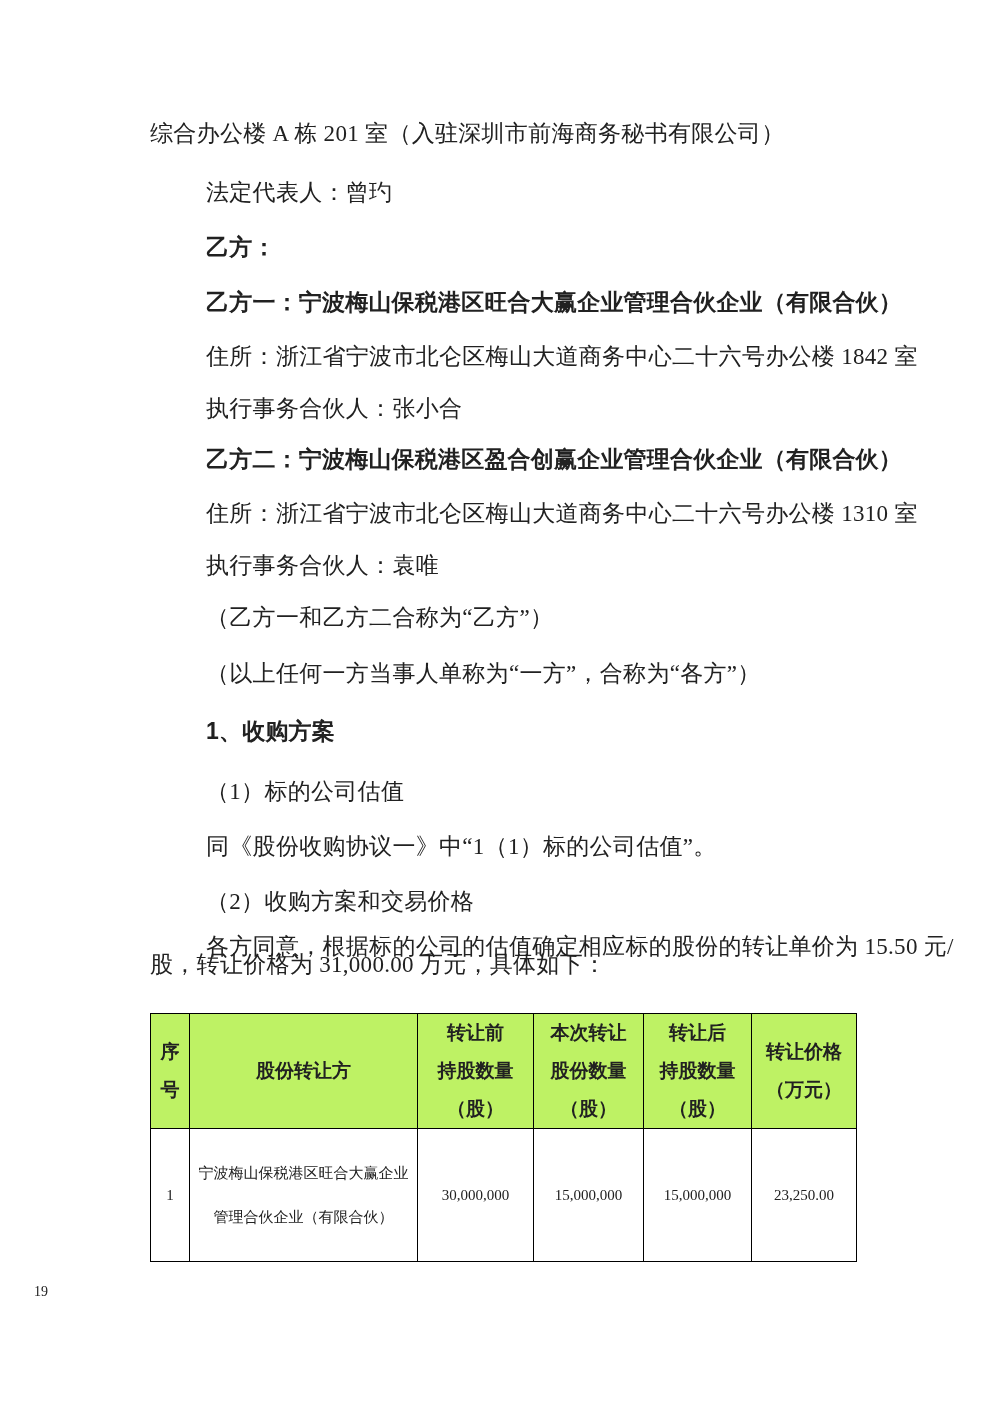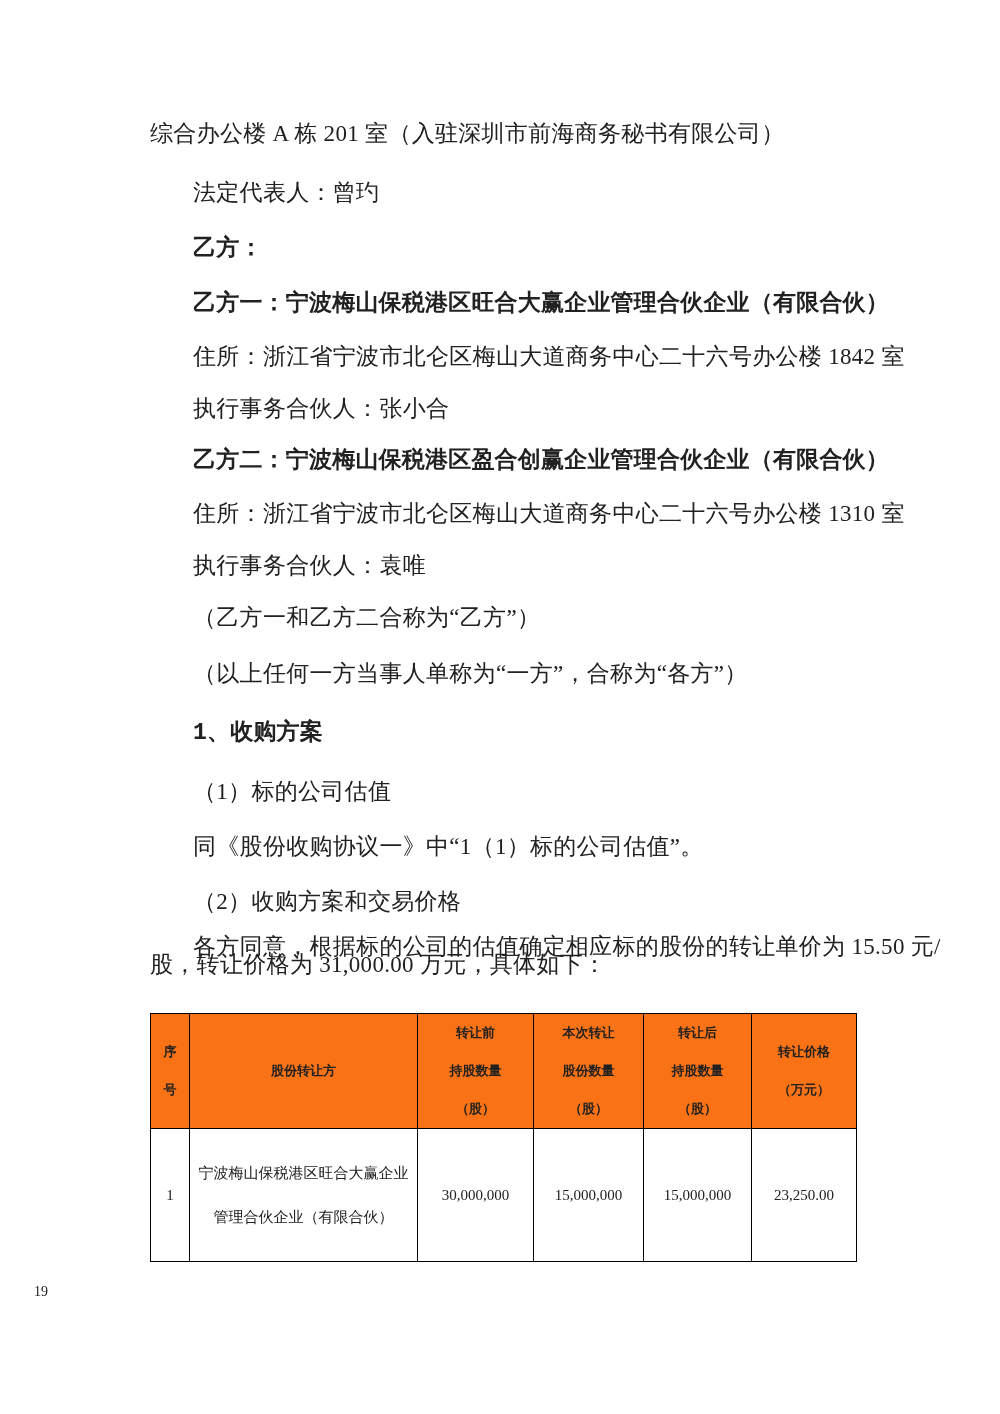--- a/index.html
+++ b/index.html
@@ -11,45 +11,45 @@
     font-family: "Liberation Serif", "DejaVu Serif", serif;
     color: #212121;
   }
   .line {
     position: absolute;
     left: 150px;
     font-size: 23px;
     white-space: nowrap;
     letter-spacing: 0.3px;
   }
-  .ind { left: 193px; text-align: center; }
+  .ind { left: 206px; text-align: center; }
   .bold {
-    font-family: Liberation Mono, monospace;
+    font-family: Liberation Sans, sans-serif;
     font-weight: 700;
     letter-spacing: 0.2px;
   }
   table.share-table {
     position: absolute;
     left: 150px; top: 1013px;
     width: 706px;
     border-collapse: collapse;
     table-layout: fixed;
   }
   table.share-table td, table.share-table th {
     border: 1px solid #000000;
     padding: 0 2px;
     text-align: center;
     vertical-align: middle;
     font-weight: normal;
   }
   table.share-table th {
-    background: #f97316;
+    background: #bef264;
     font-family: "Liberation Sans", "DejaVu Sans", sans-serif;
     font-weight: 700;
-    font-size: 13px;
+    font-size: 19px;
     white-space: pre-line;
     line-height: 38px;
     height: 114px;
   }
   table.share-table td {
     font-size: 15px;
     line-height: 44px;
     height: 132px;
   }
   td.seller-name { padding: 0 14px; }

